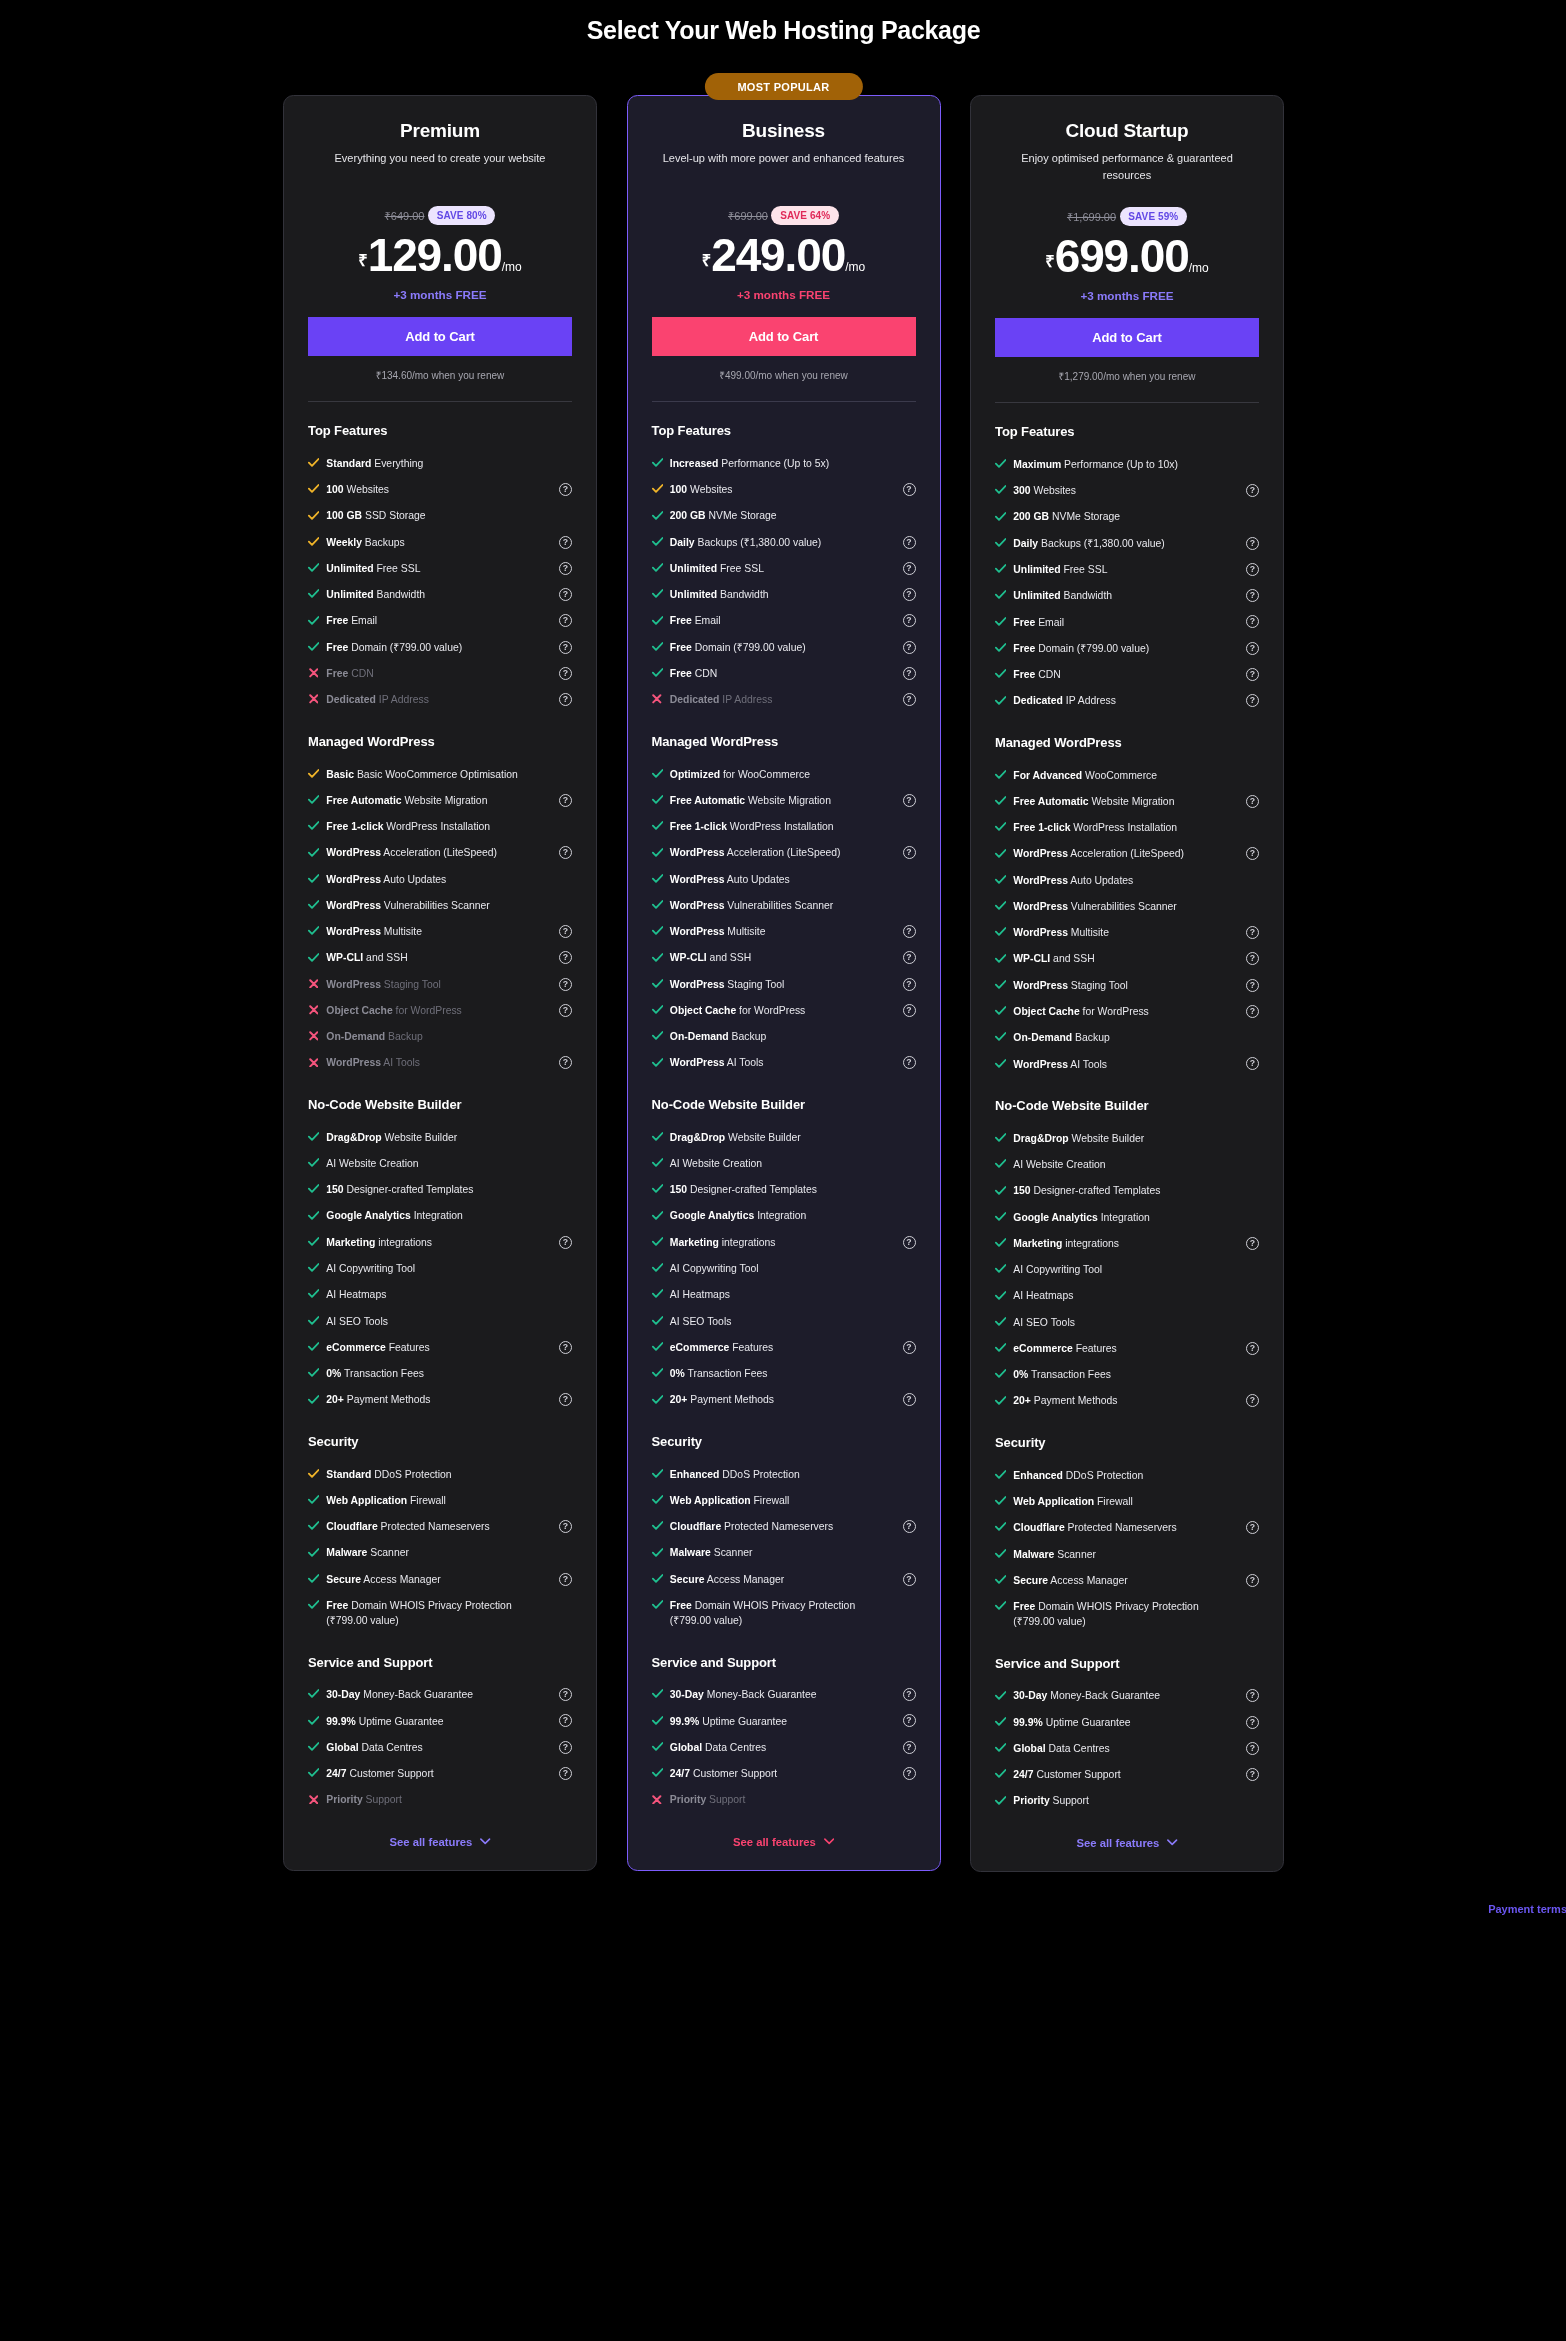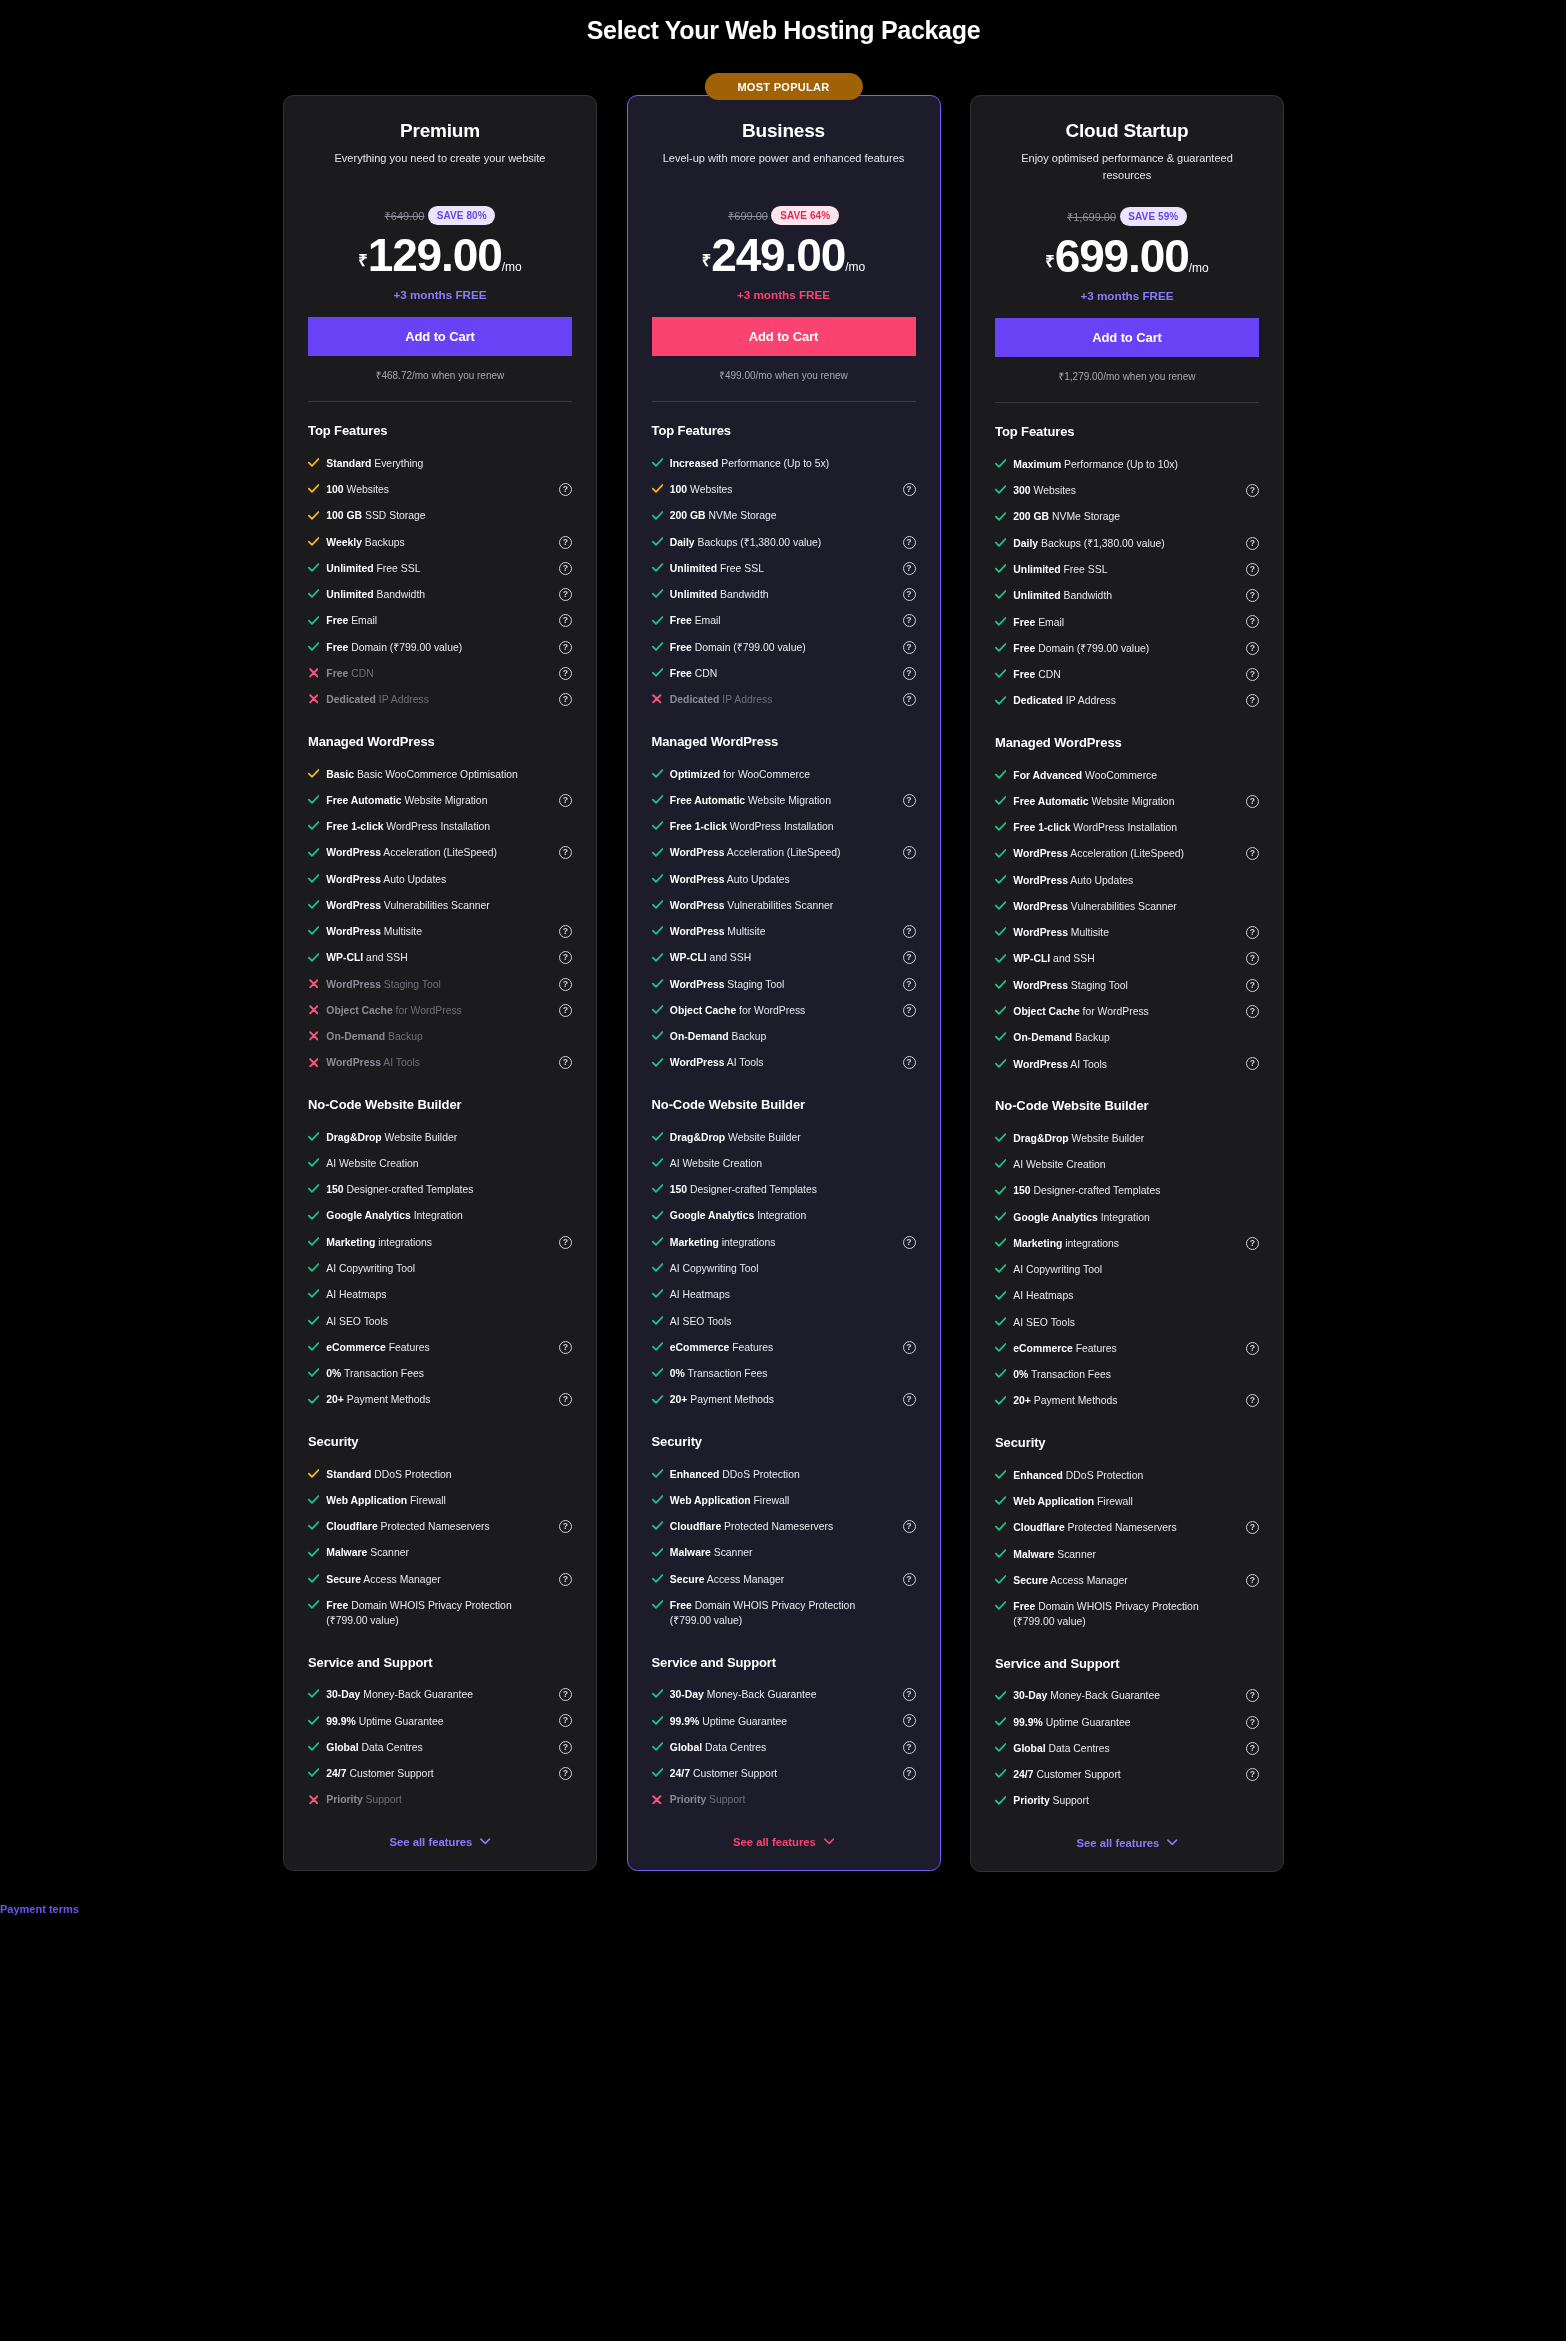--- a/index.html
+++ b/index.html
@@ -222,21 +222,21 @@
     margin-top: 22.6px;
     color: #8b7bfb;
     font-size: 11.3px;
     font-weight: bold;
     cursor: pointer;
   }
   .card.featured .see-all { color: #fa4370; }
   .chev { width: 10.4px; height: 7px; display: block; }
 
   .payment-terms {
-    text-align: left;
+    text-align: right;
     margin-top: 31px;
     color: #6a56f0;
     font-size: 11px;
     font-weight: bold;
     cursor: pointer;
   }
 </style>
 </head>
 <body>
 
@@ -250,21 +250,21 @@
         <span class="old-price">₹649.00</span>
         <span class="save-pill">SAVE 80%</span>
       </div>
       <div class="price-row">
         <span class="cur">₹</span>
         <span class="price-main">129.00</span>
         <span class="price-per">/mo</span>
       </div>
       <div class="free-months">+3 months FREE</div>
       <button class="cta">Add to Cart</button>
-      <div class="renew">₹468.72/mo when you renew</div>
+      <div class="renew">₹134.60/mo when you renew</div>
       <div class="divider"></div>
       <div class="sec-title">Top Features</div>
       <div class="feat">
         <span class="mark">
           <svg class="ck" width="11.3" height="9.6" viewBox="0 0 13 11" xmlns="http://www.w3.org/2000/svg">
             <path d="M1 5.4 L4.6 9 L12 1.2" fill="none" stroke="#f0b429" stroke-width="2.1" stroke-linecap="round" stroke-linejoin="round"></path>
           </svg>
         </span>
         <span class="txt"><b>Standard</b><span> Everything</span></span>
         <span class="help-ph"></span>

